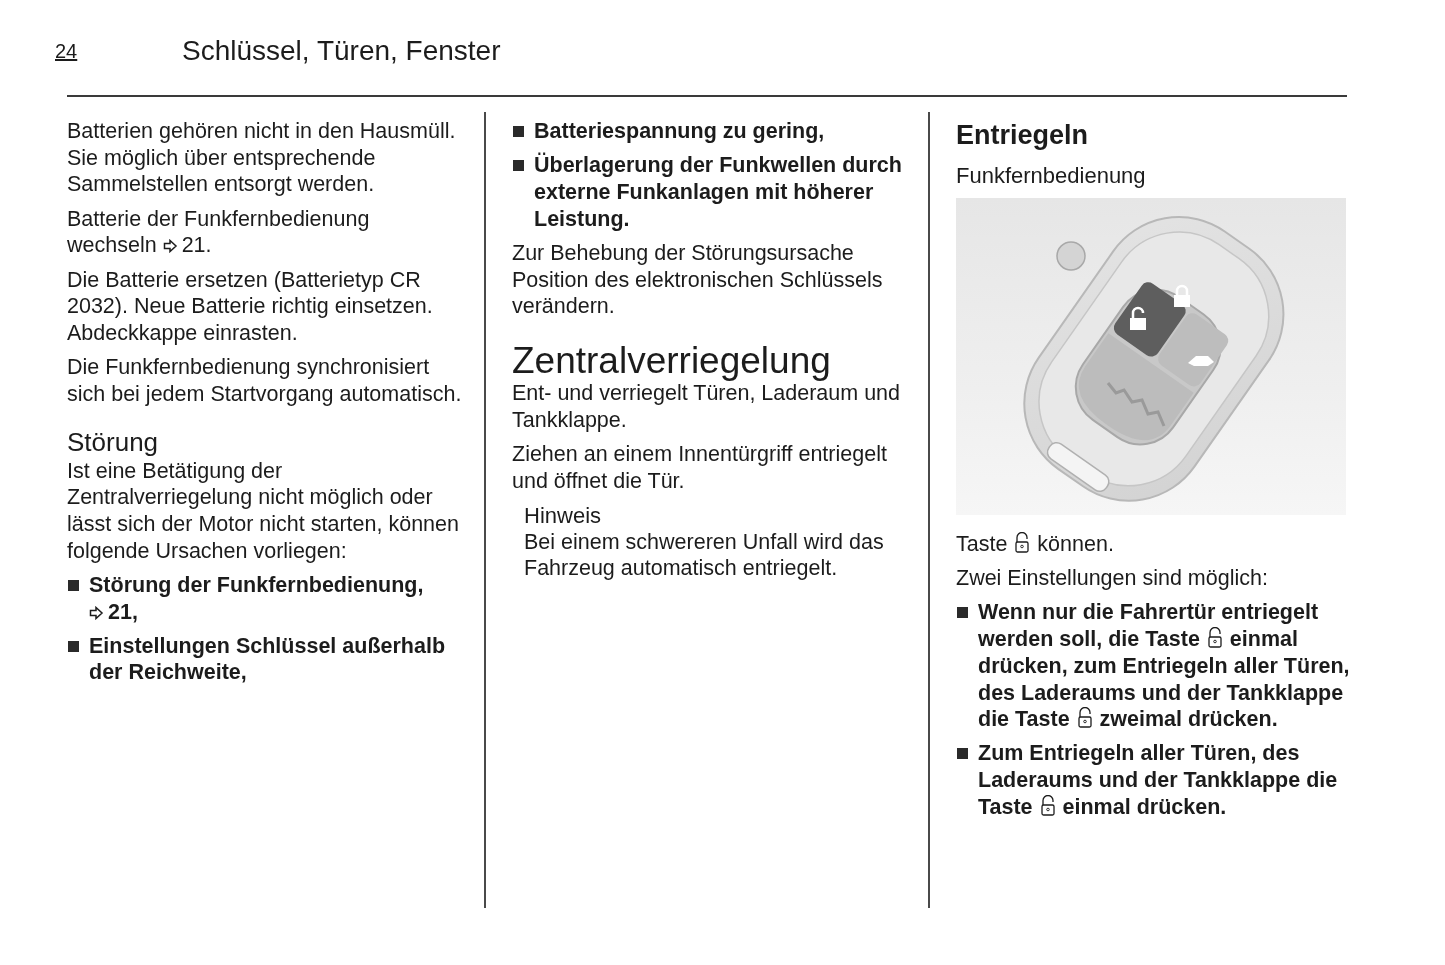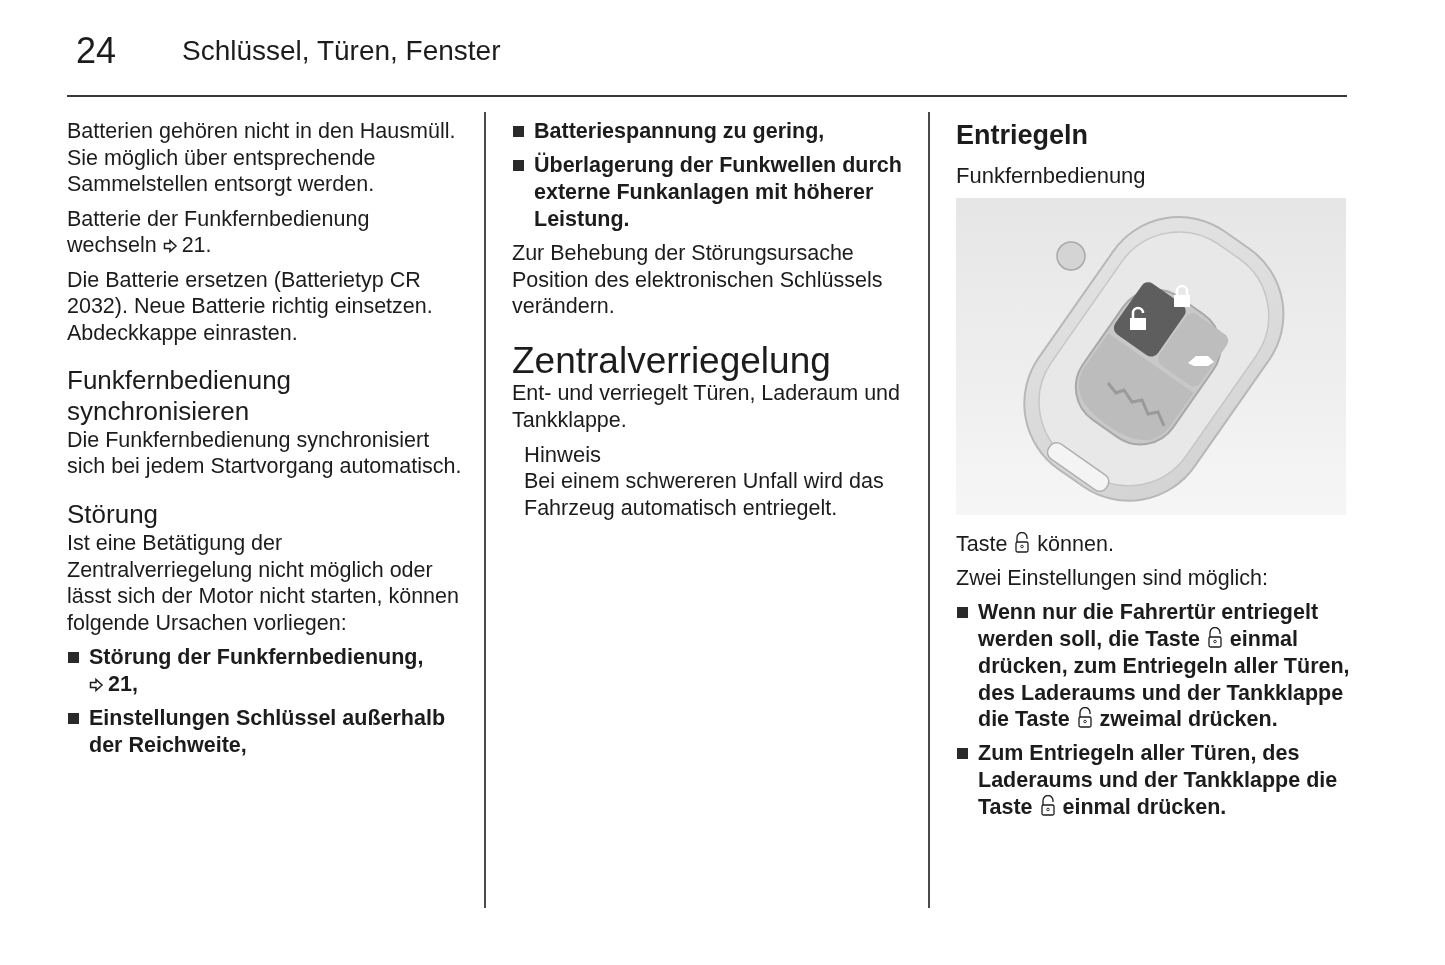--- a/index.html
+++ b/index.html
@@ -1,20 +1,20 @@
 <!DOCTYPE html>
 <html><head>
   <meta charset="utf-8">
   <style>
     html, body { margin: 0; padding: 0; background: #ffffff; }
     body {
       width: 1445px; height: 965px; position: relative; overflow: hidden;
       font-family: "Liberation Sans", sans-serif; color: #1c1c1c;
     }
-    .page-number { position: absolute; left: 76px; top: 33px; font-size: 36px; line-height: 36px; }
+    .page-number { position: absolute; left: 55px; top: 33px; font-size: 20px; line-height: 36px; text-decoration: underline; }
     .chapter-title { position: absolute; left: 182px; top: 33px; font-size: 28px; line-height: 36px; }
     .header-rule { position: absolute; left: 67px; top: 95px; width: 1280px; height: 2px; background: #3a3a3a; }
     .col-divider { position: absolute; top: 112px; width: 2px; height: 796px; background: #4a4a4a; }
     .col { position: absolute; top: 118px; font-size: 21.5px; line-height: 26.7px; }
     .col p { margin: 0 0 7.5px 0; }
     .col h2 { font-weight: normal; font-size: 26px; line-height: 31px; margin: 18px 0 0 0; }
     .col h1 { font-weight: normal; font-size: 37px; line-height: 38px; margin: 0 0 0 0; }
     .col h3 { font-weight: bold; font-size: 27px; line-height: 34px; margin: 0 0 10px 0; }
     .col h4 { font-weight: normal; font-size: 22px; line-height: 28px; margin: 0 0 8px 0; }
     .bullets { list-style: none; margin: 0; padding: 0; font-weight: bold; }
@@ -39,21 +39,20 @@
 
 <div class="col" style="left:67px; width:395px;">
   <p>Batterien gehören nicht in den Hausmüll. Sie möglich über entsprechende Sammelstellen entsorgt werden.</p>
   <p>
     <span>Batterie der Funkfernbedienung wechseln</span>
     <svg class="arrow-ref" viewBox="0 0 15 14">
         <path d="M1.5 4.5 H7 V1.5 L13 7 L7 12.5 V9.5 H1.5 Z" fill="none" stroke="#1c1c1c" stroke-width="1.5"></path>
       </svg><span>21.</span>
   </p>
   <p>Die Batterie ersetzen (Batterietyp CR 2032). Neue Batterie richtig einsetzen. Abdeckkappe einrasten.</p>
-  <h2>Funkfernbedienung synchronisieren</h2>
   <p>Die Funkfernbedienung synchronisiert sich bei jedem Startvorgang automatisch.</p>
   <h2 style="margin-top:19px;">Störung</h2>
   <p>Ist eine Betätigung der Zentralverriegelung nicht möglich oder lässt sich der Motor nicht starten, können folgende Ursachen vorliegen:</p>
   <ul class="bullets">
     <li>
       <span class="bullet"></span>
       <span>Störung der Funkfernbedienung,</span><br>
       <svg class="arrow-ref" viewBox="0 0 15 14">
           <path d="M1.5 4.5 H7 V1.5 L13 7 L7 12.5 V9.5 H1.5 Z" fill="none" stroke="#1c1c1c" stroke-width="1.5"></path>
         </svg><span>21,</span>
@@ -72,20 +71,21 @@
       <span>Batteriespannung zu gering,</span>
     </li>
     <li>
       <span class="bullet"></span>
       <span>Überlagerung der Funkwellen durch externe Funkanlagen mit höherer Leistung.</span>
     </li>
   </ul>
   <p>Zur Behebung der Störungsursache Position des elektronischen Schlüssels verändern.</p>
   <h1 style="margin-top:22px;">Zentralverriegelung</h1>
   <p>Ent- und verriegelt Türen, Laderaum und Tankklappe.</p>
+  <p>Ziehen an einem Innentürgriff entriegelt und öffnet die Tür.</p>
   <div class="note">
     <div class="note-title">Hinweis</div>
     <div>Bei einem schwereren Unfall wird das Fahrzeug automatisch entriegelt.</div>
   </div>
 </div>
 
 <div class="col" style="left:956px; width:395px;">
   <h3>Entriegeln</h3>
   <h4>Funkfernbedienung</h4>
   <div class="figure" title="Funkschlüssel mit Entriegelungs-, Verriegelungs- und Kofferraumtaste">

